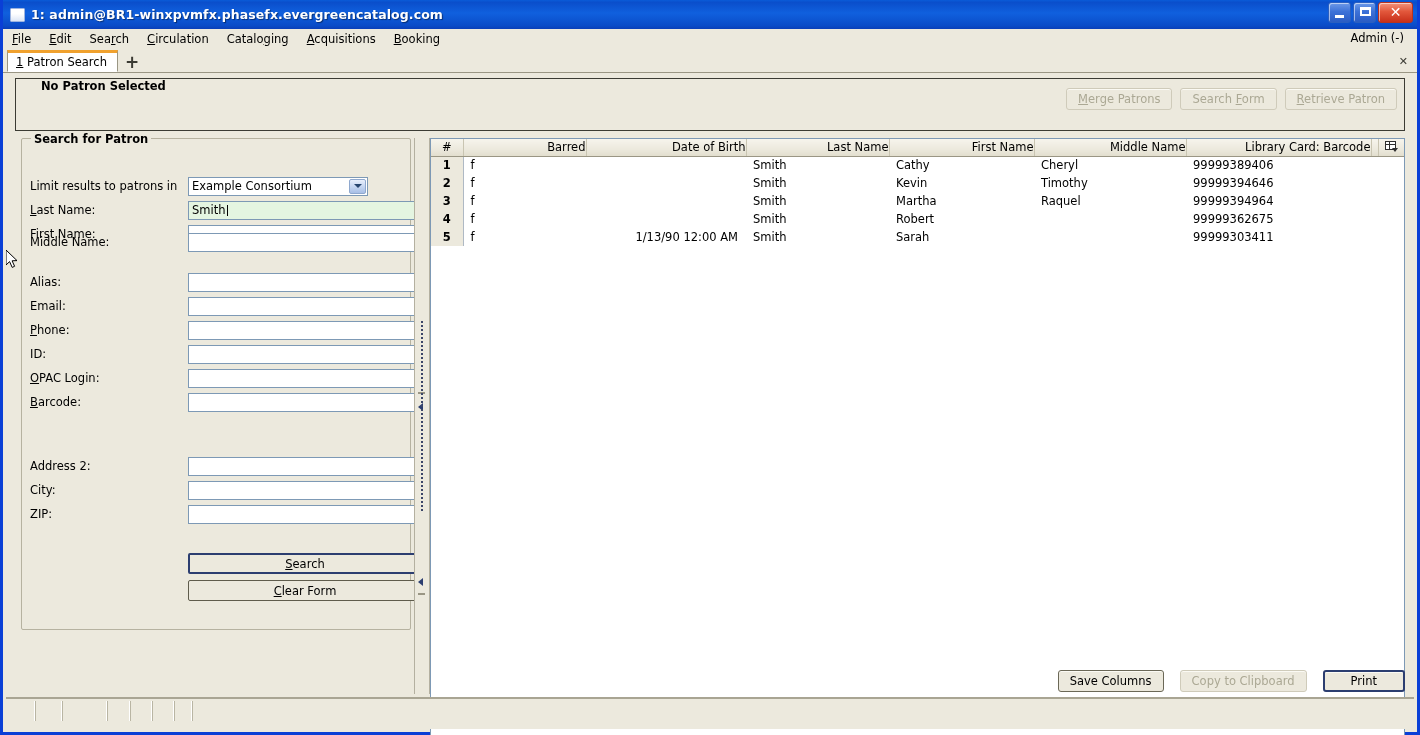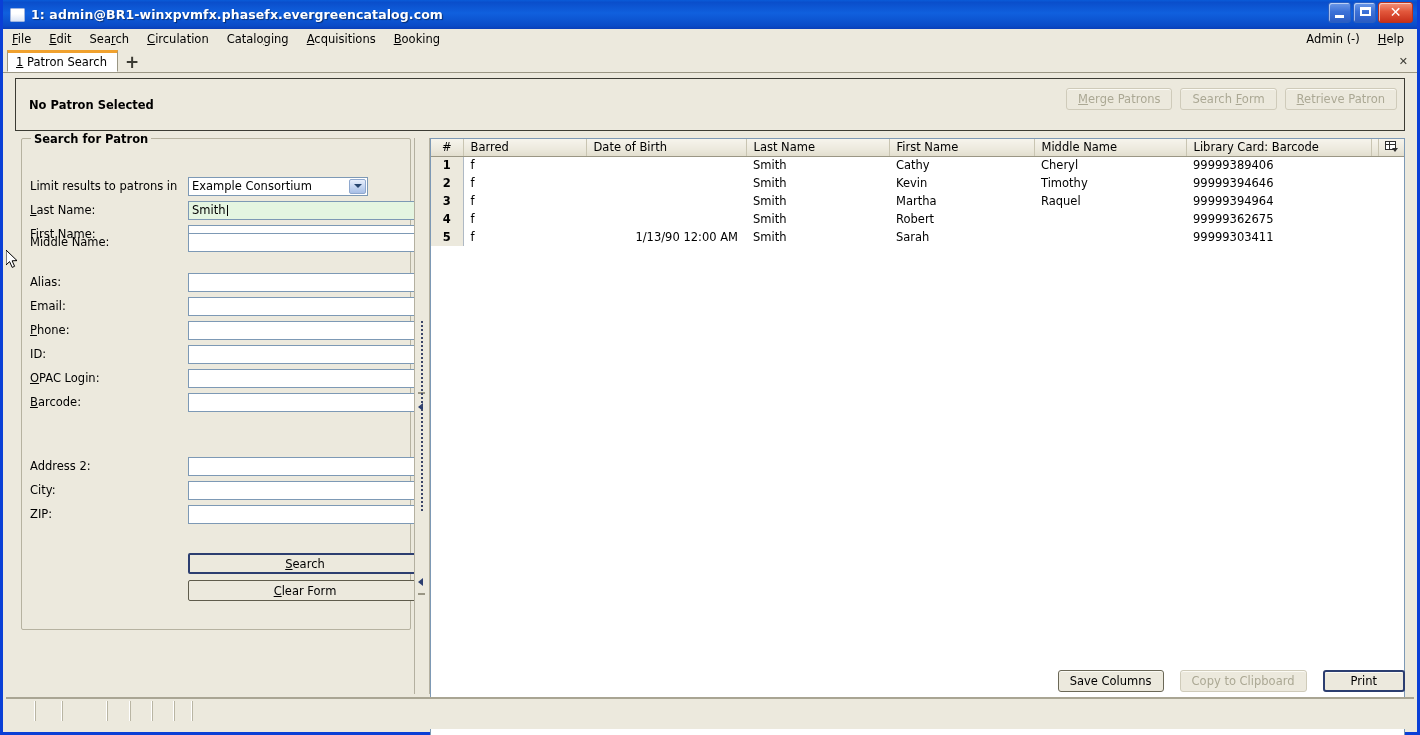--- a/index.html
+++ b/index.html
@@ -49,21 +49,21 @@
   .tb-btn .g-max{position:absolute;left:6px;top:4px;width:11px;height:9px;border:2px solid #fff;border-top-width:3px;box-sizing:border-box;}
   .tb-btn .g-cl{position:absolute;left:0;top:0;right:0;bottom:0;color:#fff;font-size:14px;font-weight:bold;
     display:flex;align-items:center;justify-content:center;line-height:1;padding-bottom:1px;}
   
   .menubar{
     height:19px;background:#ECE9DD;display:flex;align-items:center;
     border-bottom:1px solid #ECE9DD;position:relative;
   }
   .menuitem{padding:2px 9px;font-size:11.5px;color:#000;cursor:default;white-space:nowrap;}
   .menuitem u{text-decoration:underline;}
-  .menu-right{position:absolute;right:4px;top:0;height:19px;display:flex;align-items:center;}
+  .menu-right{position:absolute;right:4px;top:0;height:19px;display:flex;align-items:center;flex-direction:column;}
   
   .tabstrip{
     height:23px;background:#ECE9DD;position:relative;
     border-bottom:1px solid #9A9684;display:flex;align-items:flex-end;
   }
   .tab{
     height:22px;box-sizing:border-box;padding:0 10px 0 8px;
     display:flex;align-items:center;font-size:11.5px;
     background:#FFFFFF;border:1px solid #9A9684;border-bottom:1px solid #fff;
     border-top:3px solid #F0A12E;margin-left:4px;white-space:nowrap;
@@ -75,21 +75,21 @@
   }
   .tab-close{
     position:absolute;right:9px;bottom:4px;font-size:11px;font-weight:bold;color:#3B3B33;cursor:default;
   }
   
   .content{position:absolute;left:3px;top:74px;right:3px;bottom:33px;background:#ECE9DD;}
   
   .patronbar{
     position:absolute;left:9px;top:4px;right:9px;height:53px;
     background:#ECE9DD;border:1px solid #3B3B33;box-sizing:border-box;
-    display:flex;align-items:center;
+    display:flex;padding-left:12px;
   }
   .patronbar .label{font-weight:bold;font-size:11.5px;margin-left:13px;}
   .pb-buttons{position:absolute;right:7px;top:9px;display:flex;gap:8px;}
   .btn{
     font-family:"DejaVu Sans","Liberation Sans",sans-serif;
     font-size:11.5px;padding:3px 11px;border:1px solid #9A9684;border-radius:3px;
     background:#ECE9DD;color:#000;box-sizing:border-box;white-space:nowrap;cursor:default;
     box-shadow:inset 0 1px 0 #FBFAF4;
   }
   .btn u{text-decoration:underline;}
@@ -160,21 +160,21 @@
   
   .rightpane{position:absolute;left:424px;right:9px;top:64px;bottom:5px;}
   .tablebox{
     position:absolute;left:0;top:0;right:0;height:608px;box-sizing:border-box;
     border:1px solid #7D99B5;background:#FFFFFF;overflow:hidden;
   }
   table.grid{border-collapse:collapse;width:100%;table-layout:fixed;}
   table.grid th{
     height:17px;background:linear-gradient(to bottom,#F6F4EC 0%,#ECE9DD 60%,#E2DECE 100%);
     border-bottom:1px solid #9A9684;border-right:1px solid #C9C5B2;
-    font-weight:normal;font-size:11.5px;text-align:left;padding:0 0 0 7px;
+    font-weight:normal;font-size:11.5px;text-align:right;padding:0 0 0 7px;
     color:#000;white-space:nowrap;box-sizing:border-box;
   }
   table.grid th.c-num{text-align:center;padding:0;width:30px;}
   table.grid th.c-pick{width:26px;padding:0;text-align:center;border-right:none;}
   table.grid td{
     height:18px;font-size:11.5px;padding:0 0 0 7px;color:#000;
     white-space:nowrap;box-sizing:border-box;border:none;
   }
   table.grid td.c-num{
     text-align:center;font-weight:bold;background:#ECE9DD;padding:0;

